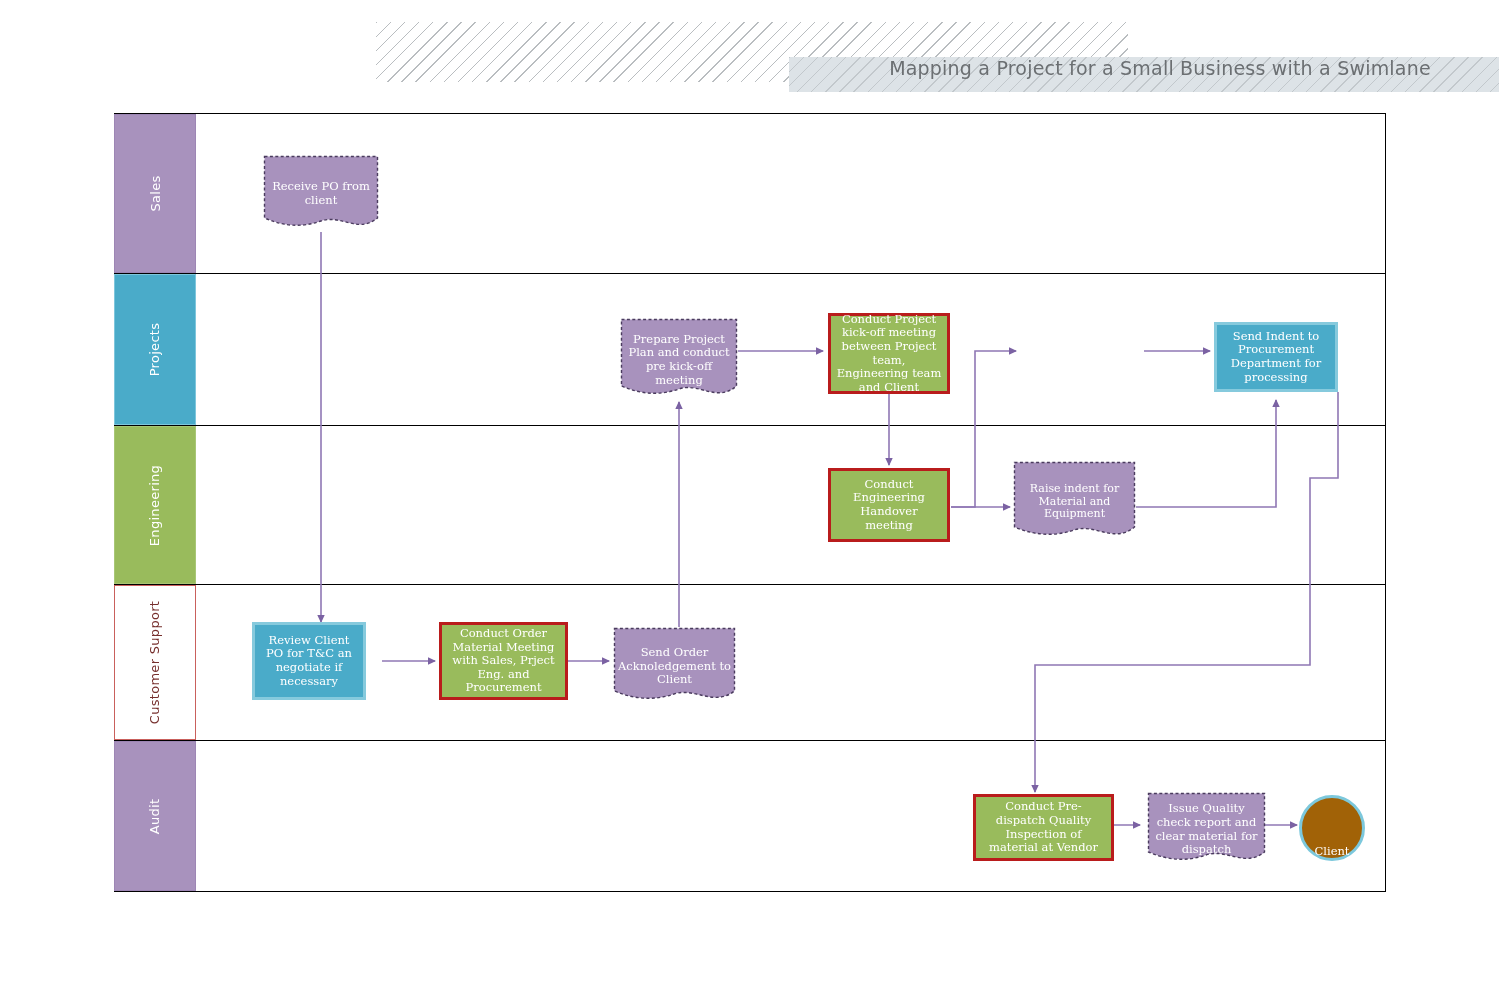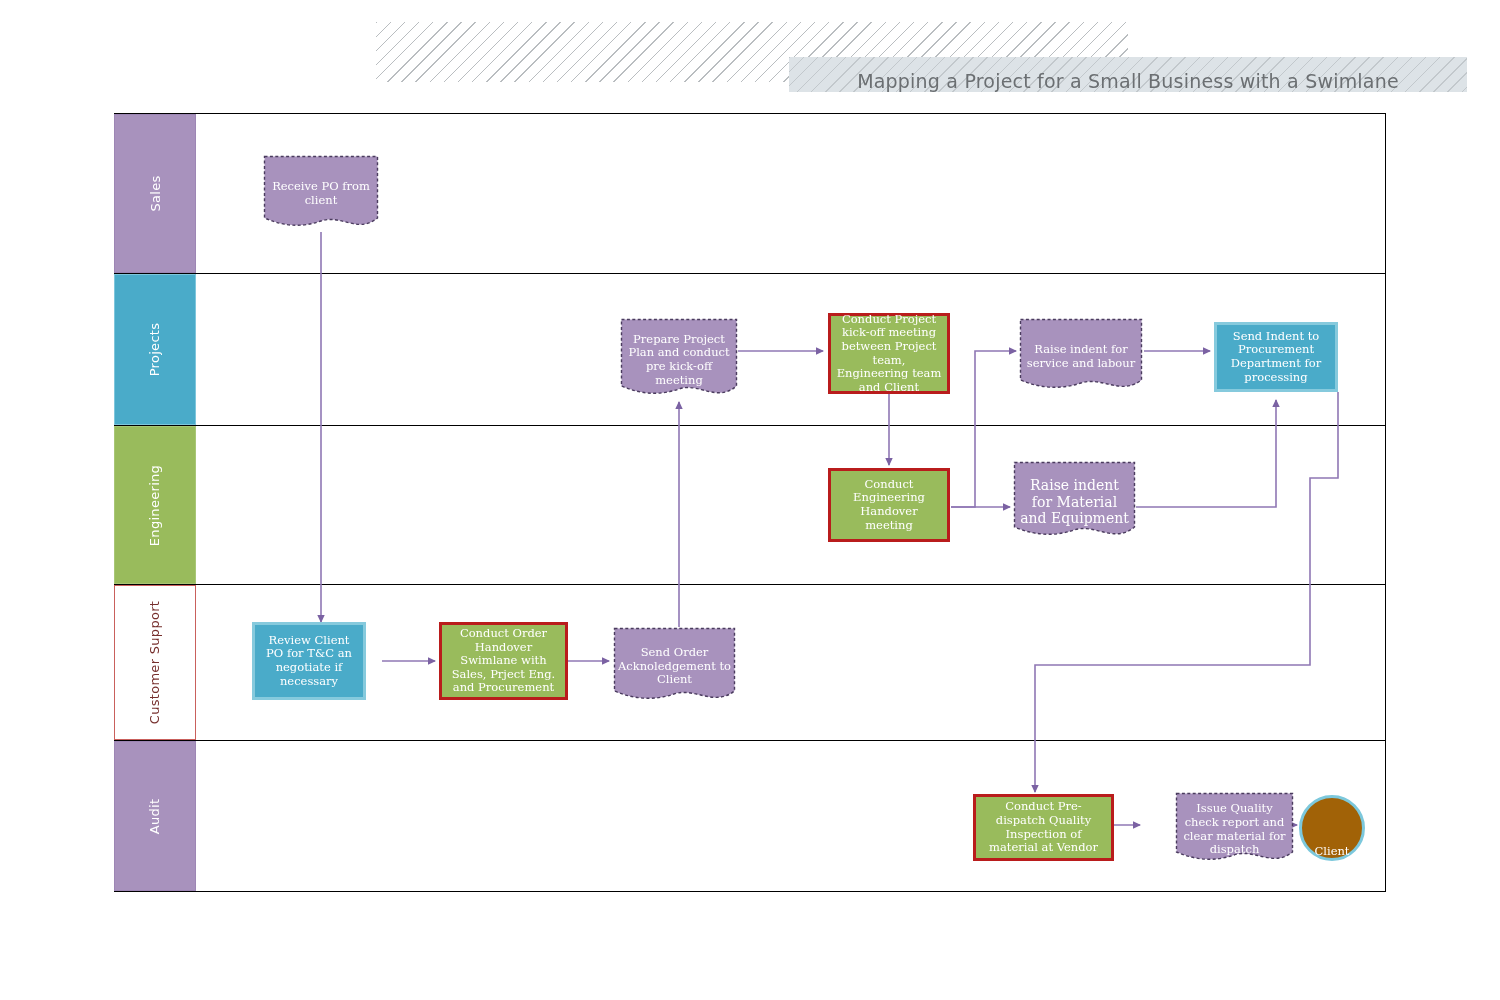--- a/index.html
+++ b/index.html
@@ -17,21 +17,21 @@
       repeating-linear-gradient(135deg,
         #b9bdc0 0px, #b9bdc0 1px,
         #ffffff 1px, #ffffff 10px);
   }
   #title-inner{
     position:absolute;left:413px;top:35px;width:678px;height:35px;
     background:
       repeating-linear-gradient(135deg,
         #c2c8cc 0px, #c2c8cc 1px,
         #dde3e7 1px, #dde3e7 10px);
-    display:flex;align-items:flex-end;justify-content:center;
+    display:flex;align-items:flex-start;justify-content:center;padding-left:32px;
   }
   #title-text{
     font-size:19px;color:#6b6f72;letter-spacing:.2px;
     font-family:"DejaVu Sans", sans-serif;font-weight:400;
     white-space:nowrap;
   }
 
   
   #lane-frame{
     position:absolute;left:114px;top:113px;width:1272px;height:779px;
@@ -166,62 +166,56 @@
     <svg width="118" height="84" viewBox="0 0 118 84">
       <path d="M1.5,1.5 H116.5 V68 C97,85 79,64 59,71 C39,78 20,76 1.5,68 Z" fill="#a892bd" stroke="#4a3b5e" stroke-width="1.4" stroke-dasharray="3,2.4"></path>
     </svg>
     <span class="tx">Prepare Project Plan and conduct pre kick-off meeting</span>
   </div>
 
   <div class="node rect-green" style="left:828px;top:313px;width:122px;height:81px;font-size:11.5px">
     <span class="tx">Conduct Project kick-off meeting between Project team, Engineering team and Client</span>
   </div>
 
-  <div class="node doc" style="left:1019px;top:318px;width:124px;height:77px;font-size:11.5px">
-    <svg width="124" height="77" viewBox="0 0 124 77">
-      <path d="M1.5,1.5 H122.5 V62 C102,78 83,58 62,65 C41,72 20,70 1.5,62 Z" fill="#a892bd" stroke="#4a3b5e" stroke-width="1.4" stroke-dasharray="3,2.4"></path>
-    </svg>
-    <span class="tx">Raise indent for service and labour</span>
-  </div>
 
   <div class="node rect-blue" style="left:1214px;top:322px;width:124px;height:70px;font-size:11.5px">
     <span class="tx">Send Indent to Procurement Department for processing</span>
   </div>
 
   <div class="node rect-green" style="left:828px;top:468px;width:122px;height:74px;font-size:11.5px">
     <span class="tx">Conduct Engineering Handover meeting</span>
   </div>
 
-  <div class="node doc" style="left:1013px;top:461px;width:123px;height:82px;font-size:14px">
+  <div class="node doc" style="left:1013px;top:461px;width:123px;height:82px;font-size:11px">
     <svg width="123" height="82" viewBox="0 0 123 82">
       <path d="M1.5,1.5 H121.5 V66 C101,83 82,62 61,69 C41,76 20,74 1.5,66 Z" fill="#a892bd" stroke="#4a3b5e" stroke-width="1.4" stroke-dasharray="3,2.4"></path>
     </svg>
     <span class="tx">Raise indent for Material and Equipment</span>
   </div>
 
   <div class="node rect-blue" style="left:252px;top:622px;width:114px;height:78px;font-size:11.5px">
     <span class="tx">Review Client PO for T&amp;C an negotiate if necessary</span>
   </div>
 
   <div class="node rect-green" style="left:439px;top:622px;width:129px;height:78px;font-size:11.5px">
-    <span class="tx">Conduct Order Handover Swimlane with Sales, Prject Eng. and Procurement</span>
+    <span class="tx">Conduct Order Material Meeting with Sales, Prject Eng. and Procurement</span>
   </div>
 
   <div class="node doc" style="left:613px;top:627px;width:123px;height:79px;font-size:11.5px">
     <svg width="123" height="79" viewBox="0 0 123 79">
       <path d="M1.5,1.5 H121.5 V64 C101,80 82,60 61,67 C41,74 20,72 1.5,64 Z" fill="#a892bd" stroke="#4a3b5e" stroke-width="1.4" stroke-dasharray="3,2.4"></path>
     </svg>
     <span class="tx">Send Order Acknoledgement to Client</span>
   </div>
 
   <div class="node rect-green" style="left:973px;top:794px;width:141px;height:67px;font-size:11.5px">
     <span class="tx">Conduct Pre-dispatch Quality Inspection of material at Vendor</span>
   </div>
 
-  <div class="node doc" style="left:1175px;top:792px;width:119px;height:75px;font-size:11.5px">
+  <div class="node doc" style="left:1147px;top:792px;width:119px;height:75px;font-size:11.5px">
     <svg width="119" height="75" viewBox="0 0 119 75">
       <path d="M1.5,1.5 H117.5 V60 C98,76 79,56 59,63 C39,70 20,68 1.5,60 Z" fill="#a892bd" stroke="#4a3b5e" stroke-width="1.4" stroke-dasharray="3,2.4"></path>
     </svg>
     <span class="tx">Issue Quality check report and clear material for dispatch</span>
   </div>
 
   <div class="circle-node" style="left:1299px;top:795px;width:60px;height:60px;font-size:11.5px">
     <span>Client</span>
   </div>
 

